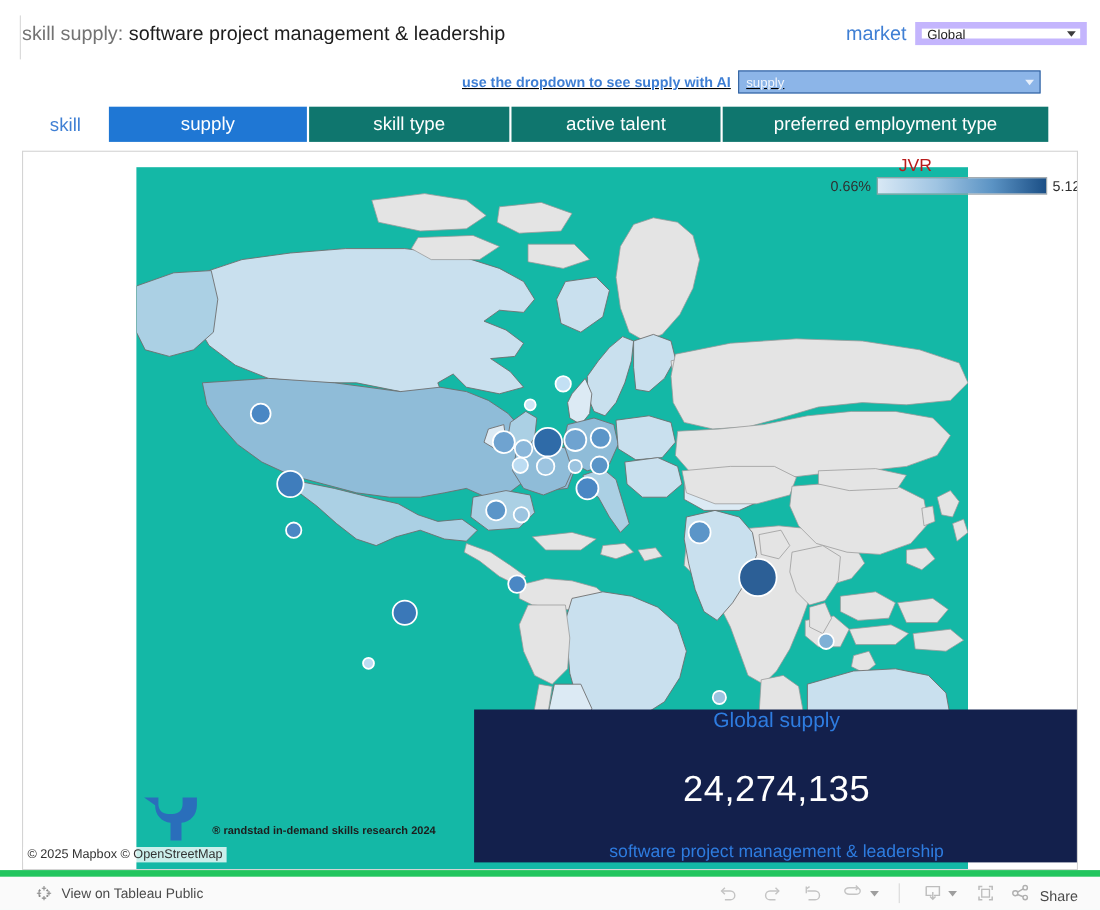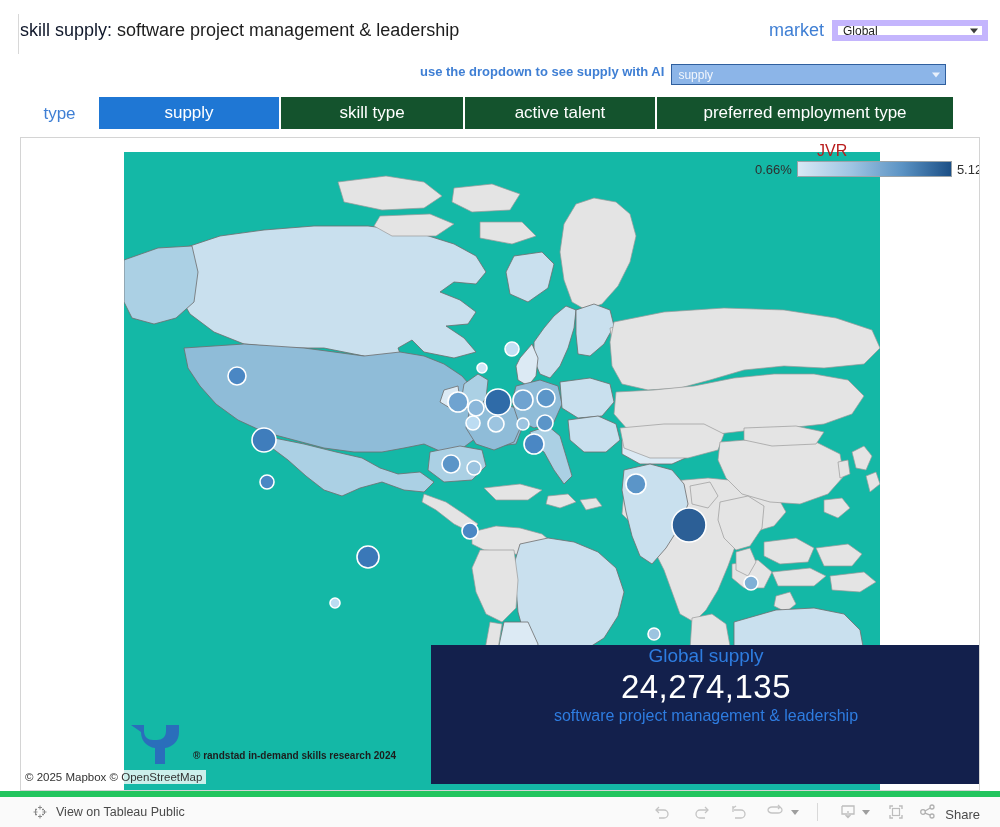--- a/index.html
+++ b/index.html
@@ -10,37 +10,37 @@
     overflow: hidden;
   }
 
   #app { position: relative; width: 1000px; height: 827px; background:#fff; }
 
   
   .header { position:absolute; left:0; top:0; width:1000px; height:96px; background:#fff; }
   .hdr-rule-left { position:absolute; left:18px; top:14px; width:1px; height:40px; background:#d8d8d8; }
 
   .title-row { position:absolute; left:20px; top:20px; font-size:18px; color:#2a2a2a; white-space:nowrap; }
-  .title-label { color:#0f172a; }
+  .title-label { color:#737373; }
   .title-value { color:#1d1d1d; }
 
   .market-row { position:absolute; right:12px; top:20px; display:flex; align-items:center; gap:8px; }
   .market-label { color:#3f7fd4; font-size:18px; }
   .sel {
     position:relative; background:#fff; border:6px solid #c4b5fd;
     height:21px; display:flex; align-items:center;
     padding:0 22px 0 5px; font-size:12px; color:#222; min-width:156px;
   }
   .sel .caret {
     position:absolute; right:4px; top:50%; transform:translateY(-50%);
     width:0; height:0; border-left:4px solid transparent; border-right:4px solid transparent;
     border-top:5px solid #3b3b3b;
   }
 
-  .ai-row { position:absolute; left:420px; top:64px; display:flex; align-items:flex-start; gap:7px; }
+  .ai-row { position:absolute; left:420px; top:64px; display:flex; align-items:center; gap:7px;text-decoration:underline; }
   .ai-label { color:#3f7fd4; font-size:13px; font-weight:bold; }
   .sel-hl {
     position:relative; width:275px; height:21px; background:#8cb5e8;
     border:1px solid #2f5f9e; display:flex; align-items:center;
     padding:0 22px 0 6px; font-size:12px; color:#f2f6fc;
   }
   .sel-hl .caret {
     position:absolute; right:5px; top:50%; transform:translateY(-50%);
     width:0; height:0; border-left:4px solid transparent; border-right:4px solid transparent;
     border-top:5px solid #e8f0fb;
@@ -50,21 +50,21 @@
   .tabbar { position:absolute; left:20px; top:97px; width:960px; height:34px; display:flex; align-items:stretch; }
   .view-word {
     width:79px; display:flex; align-items:center; justify-content:center;
     color:#3f7fd4; font-size:17px; background:#fff;
   }
   .tab {
     flex:0 0 auto; height:32px; display:flex; align-items:center; justify-content:center;
     color:#fff; font-size:17px; margin-right:2px; user-select:none;
   }
   .tab.active { background:#1f77d4; }
-  .tab.idle { background:#14532d; }
+  .tab.idle { background:#0f766e; }
   .tab-supply  { width:180px; }
   .tab-skill   { width:182px; }
   .tab-talent  { width:190px; }
   .tab-pref    { width:296px; margin-right:0; }
 
   
   .viz {
     position:absolute; left:20px; top:137px; width:960px; height:654px;
     background:#fff; border:1px solid #d4d4d4; overflow:hidden;
   }
@@ -85,21 +85,21 @@
   .legend-min, .legend-max { font-size:13px; color:#2f2f2f; }
   .legend-bar {
     width:155px; height:16px; border:1px solid #9aa3a8;
     background: linear-gradient(to right, #d8e8f5 0%, #9fc4e2 35%, #5b93c4 68%, #1b4f86 100%);
   }
 
   
   .infocard {
     position:absolute; left:410px; top:507px; width:550px; height:139px;
     background:#13204c; display:flex; flex-direction:column;
-    align-items:center; justify-content:flex-start; gap:1px;
+    align-items:center; justify-content:space-between; gap:1px;
   }
   .info-top { color:#2e7ce0; font-size:19px; }
   .info-num { color:#ffffff; font-size:33px; letter-spacing:0.5px; }
   .info-sub { color:#2e7ce0; font-size:16px; }
 
   
   .brand { position:absolute; left:5px; bottom:32px; display:flex; align-items:flex-end; gap:8px; }
   .brand-txt { font-size:10px; color:#1d1d1d; font-weight:bold; padding-bottom:4px; }
   .mapattr {
     position:absolute; left:0px; bottom:6px; font-size:11.5px;
@@ -151,21 +151,21 @@
     <div class="ai-row">
       <span class="ai-label">use the dropdown to see supply with AI</span>
       <div class="sel-hl">
         <span>supply</span>
         <span class="caret"></span>
       </div>
     </div>
   </div>
 
   <div class="tabbar">
-    <div class="view-word">type</div>
+    <div class="view-word">skill</div>
     <div class="tab active tab-supply">supply</div>
     <div class="tab idle tab-skill">skill type</div>
     <div class="tab idle tab-talent">active talent</div>
     <div class="tab idle tab-pref">preferred employment type</div>
   </div>
 
   <div class="viz">
 
     <div class="map">
       <svg class="land" width="756" height="645" viewBox="0 0 756 645" xmlns="http://www.w3.org/2000/svg">

